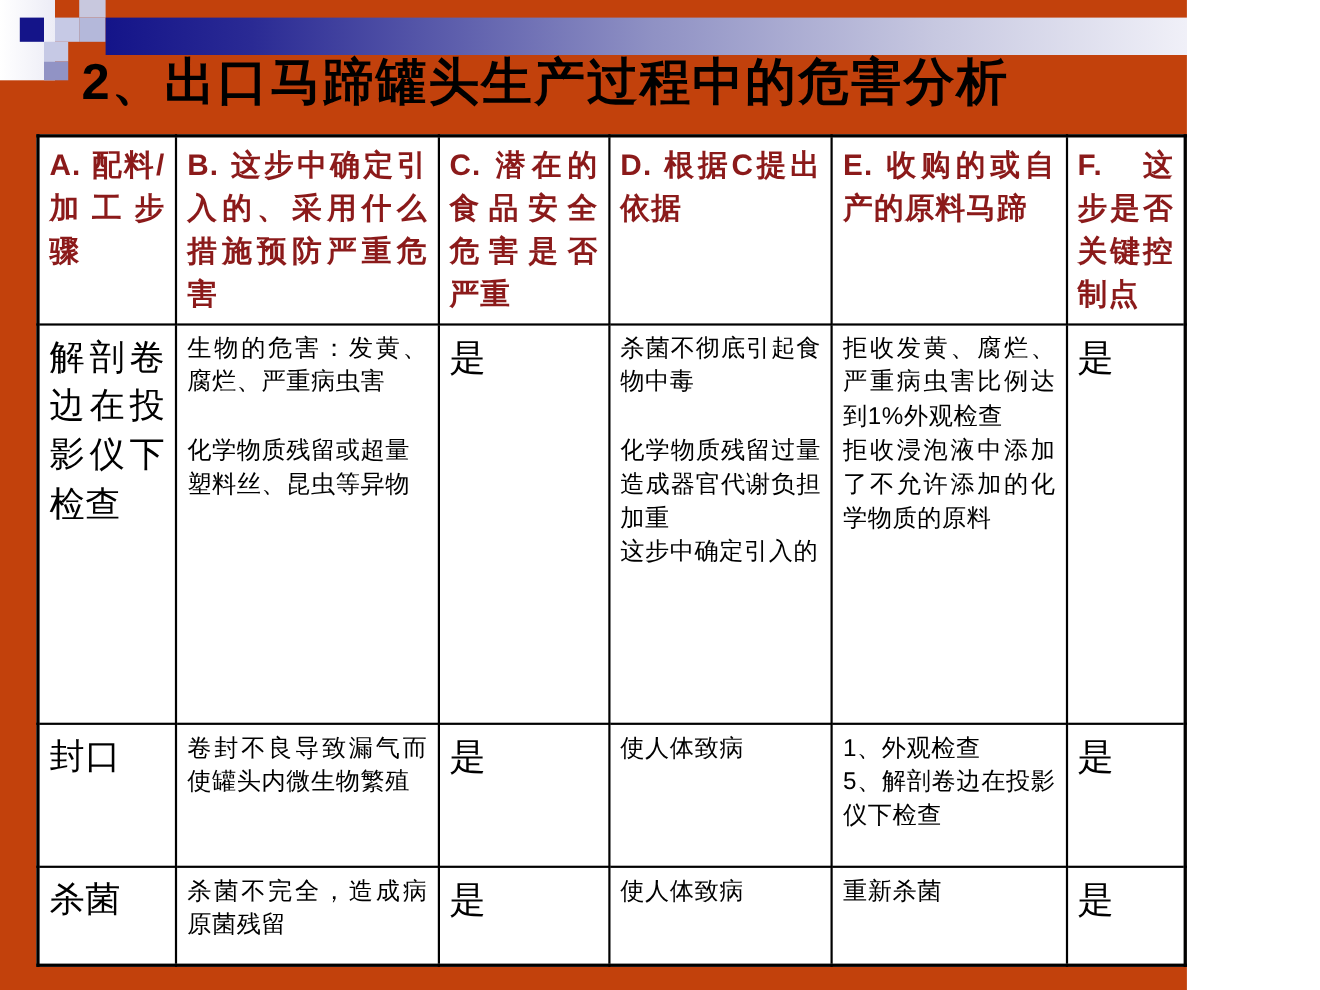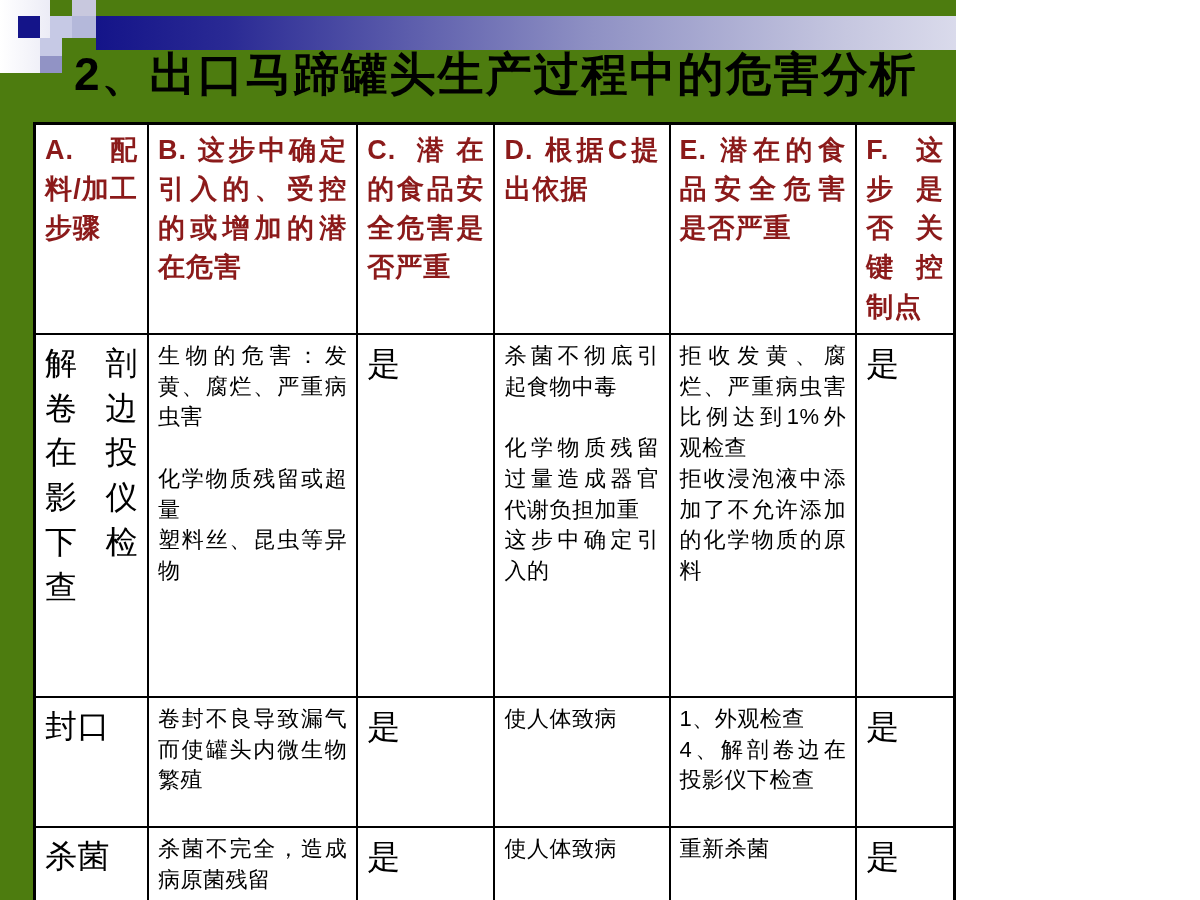--- a/index.html
+++ b/index.html
@@ -1,20 +1,20 @@
 <!DOCTYPE html>
 <html style="--header_text: #8B1A1A; --bar_dark: #141489; --body_text: #000000; --border: #000000;"><head>
 <meta charset="utf-8">
 <style>
   html, body { margin: 0; padding: 0; background: #ffffff; }
   .slide {
     position: relative;
-    width: 956px;
+    width: 1079px;
     height: 900px;
-    background: #4d7c0f;
+    background: #c2410c;
     overflow: hidden;
     font-family: "Liberation Sans", sans-serif;
   }
 
   
   .left-strip {
     position: absolute; left: 0; top: 0; width: 50px; height: 73px;
     background: linear-gradient(90deg, #ffffff 0%, #ececf6 100%);
   }
   .top-bar {
@@ -94,24 +94,24 @@
       <col style="width:135px">
       <col style="width:260px">
       <col style="width:169px">
       <col style="width:223px">
       <col style="width:233px">
       <col style="width:115px">
     </colgroup>
     <thead>
       <tr class="hdr">
         <th>A. 配料/加工步骤</th>
-        <th>B. 这步中确定引入的、受控的或增加的潜在危害</th>
+        <th>B. 这步中确定引入的、采用什么措施预防严重危害</th>
         <th>C. 潜在的食品安全危害是否严重</th>
         <th>D. 根据C提出依据</th>
-        <th>E. 潜在的食品安全危害是否严重</th>
+        <th>E. 收购的或自产的原料马蹄</th>
         <th>F. 这步是否关键控制点</th>
       </tr>
     </thead>
     <tbody>
       <tr class="row-0">
         <td class="step">解剖卷边在投影仪下检查</td>
         <td>生物的危害：发黄、腐烂、严重病虫害
 
 化学物质残留或超量
 塑料丝、昆虫等异物</td>
@@ -123,21 +123,21 @@
         <td>拒收发黄、腐烂、严重病虫害比例达到1%外观检查
 拒收浸泡液中添加了不允许添加的化学物质的原料</td>
         <td class="yes">是</td>
       </tr>
       <tr class="row-1">
         <td class="step">封口</td>
         <td>卷封不良导致漏气而使罐头内微生物繁殖</td>
         <td class="yes">是</td>
         <td>使人体致病</td>
         <td>1、外观检查
-4、解剖卷边在投影仪下检查</td>
+5、解剖卷边在投影仪下检查</td>
         <td class="yes">是</td>
       </tr>
       <tr class="row-2">
         <td class="step">杀菌</td>
         <td>杀菌不完全，造成病原菌残留</td>
         <td class="yes">是</td>
         <td>使人体致病</td>
         <td>重新杀菌</td>
         <td class="yes">是</td>
       </tr>

